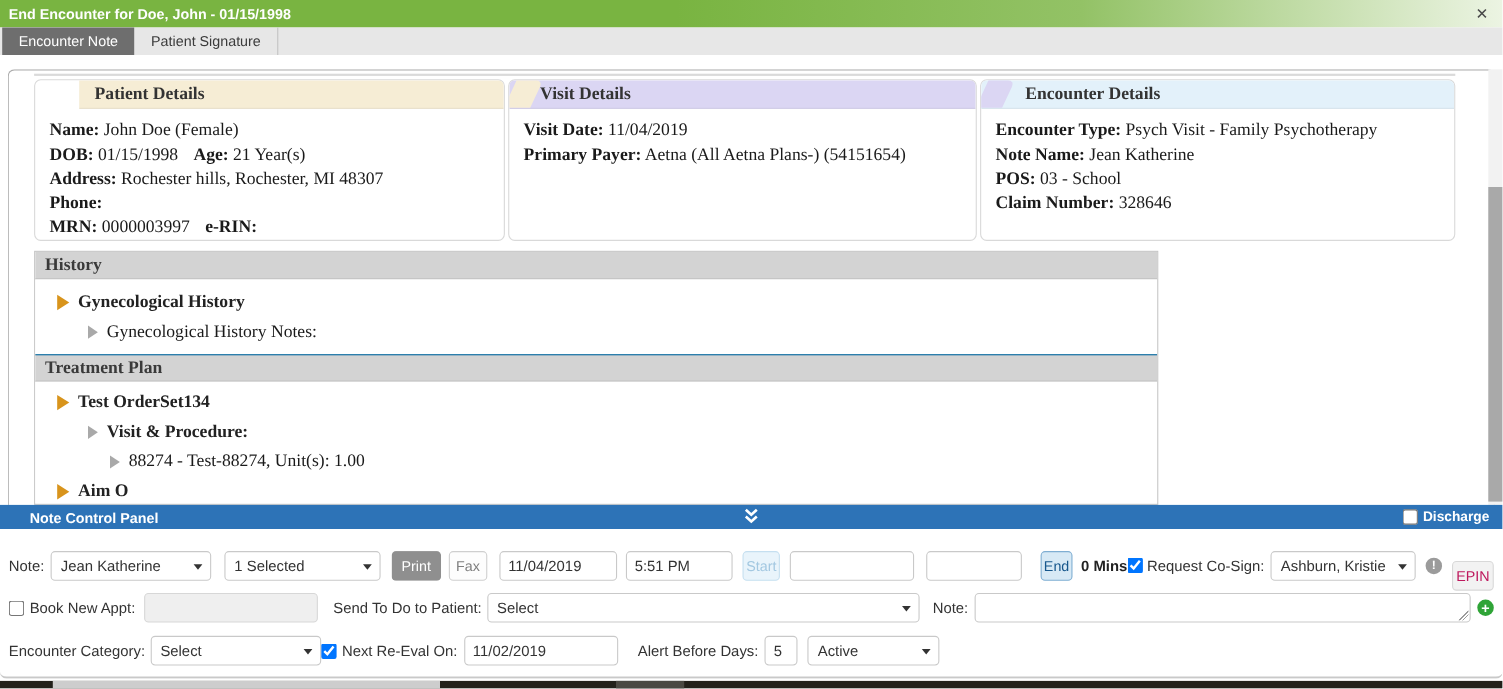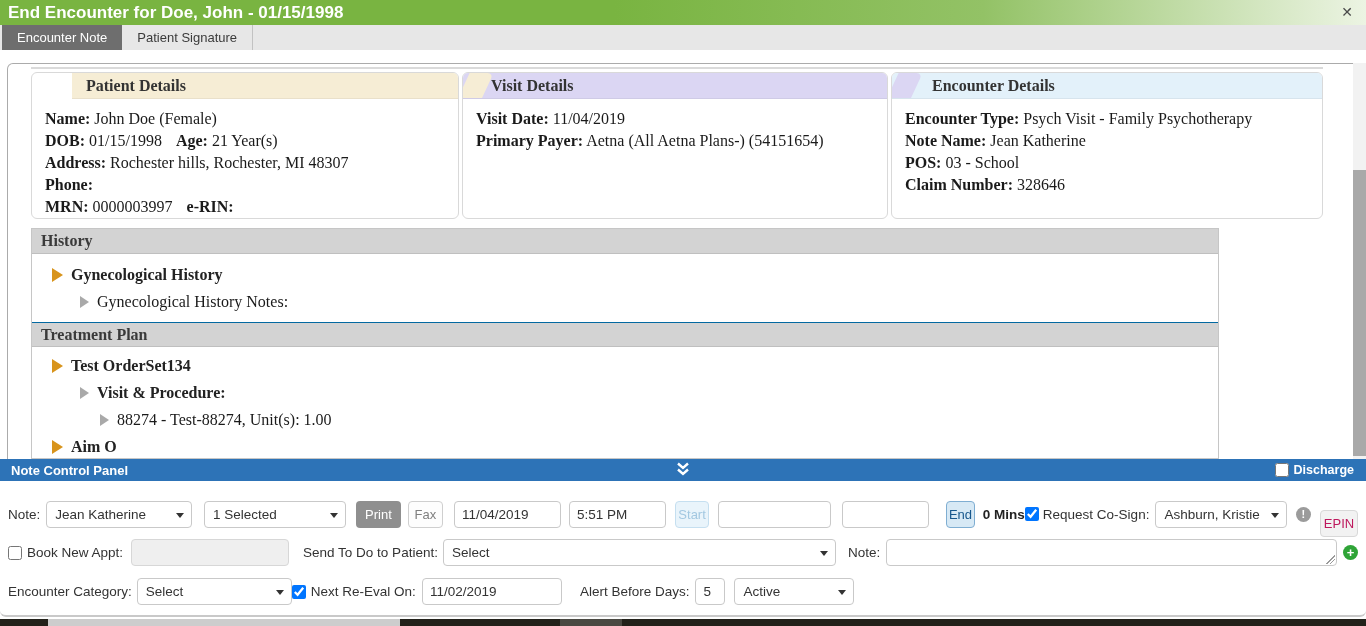--- a/index.html
+++ b/index.html
@@ -4,21 +4,21 @@
 <style>
   * { margin:0; padding:0; box-sizing:border-box; }
   html,body { width:1366px; height:626px; background:#fff; overflow:hidden;
               font-family:"Liberation Sans","DejaVu Sans",sans-serif; }
   .screen { position:relative; width:1366px; height:626px; background:#fff; }
 
   
   .titlebar { position:absolute; left:0; top:0; width:1366px; height:25px;
     background:linear-gradient(to right,#79B441 0%,#79B441 45%,#93C266 72%,#ECF4E3 100%);
     display:flex; align-items:center; }
-  .titlebar .ttl { color:#fff; font-size:17px; font-weight:bold; padding-left:8px; }
+  .titlebar .ttl { color:#fff; font-size:13px; font-weight:bold; padding-left:8px; }
   .close-x { position:absolute; right:13px; top:4px; color:#4A4A4A; font-size:14px;
     font-weight:bold; cursor:pointer; line-height:16px; }
 
   
   .tabstrip { position:absolute; left:0; top:25px; width:1366px; height:25px;
     background:#E7E7E7; display:flex; align-items:stretch; }
   .tab { padding:0 15px; line-height:25px; font-size:13px; color:#3B3B3B; cursor:pointer; }
   .tab.active { background:#6E6E6E; color:#fff; margin-left:2px; }
   .tab-sep { width:1px; background:#C2C2C2; }
 
@@ -39,21 +39,21 @@
   .wedge { position:absolute; left:-5px; top:0; height:100%; width:24px;
     transform:skewX(-25deg); transform-origin:bottom left; border-radius:0 6px 0 0; }
   .card.c2 .wedge { background:#F6EDD5; }
   .card.c3 .wedge { background:#DBD6F3; }
   .card-body { padding:9px 0 0 13px; font-family:"Liberation Serif","DejaVu Serif",serif;
     font-size:16px; color:#1A1A1A; line-height:22px; }
   .card-body b { font-weight:bold; }
   .pair2 { margin-left:10px; }
 
   
-  .tree-wrap { position:absolute; left:23px; top:164px; width:1188px; height:231px;
+  .tree-wrap { position:absolute; left:23px; top:164px; width:1022px; height:231px;
     border:1px solid #C6C6C6; background:#fff; overflow:hidden; }
   .secbar { height:25px; background:#D3D3D3; border-bottom:1px solid #BFBFBF;
     display:flex; align-items:center; padding-left:9px;
     font-family:"Liberation Serif","DejaVu Serif",serif; font-weight:bold; font-size:16px; color:#3A3A3A; }
   .secbar.tp { border-top:1px solid #0369a1;text-align:right; }
   .sec-content { background:#fff; }
   .sec-content.hist { height:68px; padding-top:7px; }
   .sec-content.plan { height:110px; padding-top:5px; overflow:hidden; }
   .tree-item { display:flex; align-items:center; height:27px;
     font-family:"Liberation Serif","DejaVu Serif",serif; font-size:16px; color:#1A1A1A; }
@@ -63,21 +63,21 @@
   .arr.gold { border-left:11px solid #D8941C; border-top:7px solid transparent; border-bottom:7px solid transparent; }
   .arr.gray { border-left:9px solid #A9A9A9; border-top:6px solid transparent; border-bottom:6px solid transparent; }
 
   
   .vscroll { position:absolute; left:1353px; top:63px; width:13px; height:396px; background:#F2F2F2; }
   .vscroll .thumb { position:absolute; left:0; top:107px; width:13px; height:286px; background:#A9A9A9; }
 
   
   .note-panel { position:absolute; left:0; top:459px; width:1366px; }
   .np-head { height:22px; background:#2D73B7; color:#fff; display:flex; align-items:center;
-    padding:0 11px; position:relative; font-size:13px; font-weight:bold; }
+    padding:0 27px; position:relative; font-size:13px; font-weight:bold; }
   .np-chevrons { position:absolute; left:50%; top:2px; transform:translateX(-50%); cursor:pointer; }
   .np-discharge { position:absolute; right:12px; top:0; height:22px; display:flex; align-items:center;
     gap:5px; font-size:12.5px; font-weight:bold; }
   .np-body { background:#fff; height:136px; border-bottom:2px solid #C9C9C9;
     border-radius:0 0 6px 6px; position:relative; }
   .np-row { position:absolute; left:8px; right:8px; display:flex; align-items:center; }
   .row1 { top:10px; } .row2 { top:58px; } .row3 { top:97px; }
   .lbl { font-size:13.5px; color:#333; white-space:nowrap; }
   .sel { height:27px; border:1px solid #C9C9C9; border-radius:4px; background:#fff;
     display:flex; align-items:center; padding:0 20px 0 8px; position:relative;

